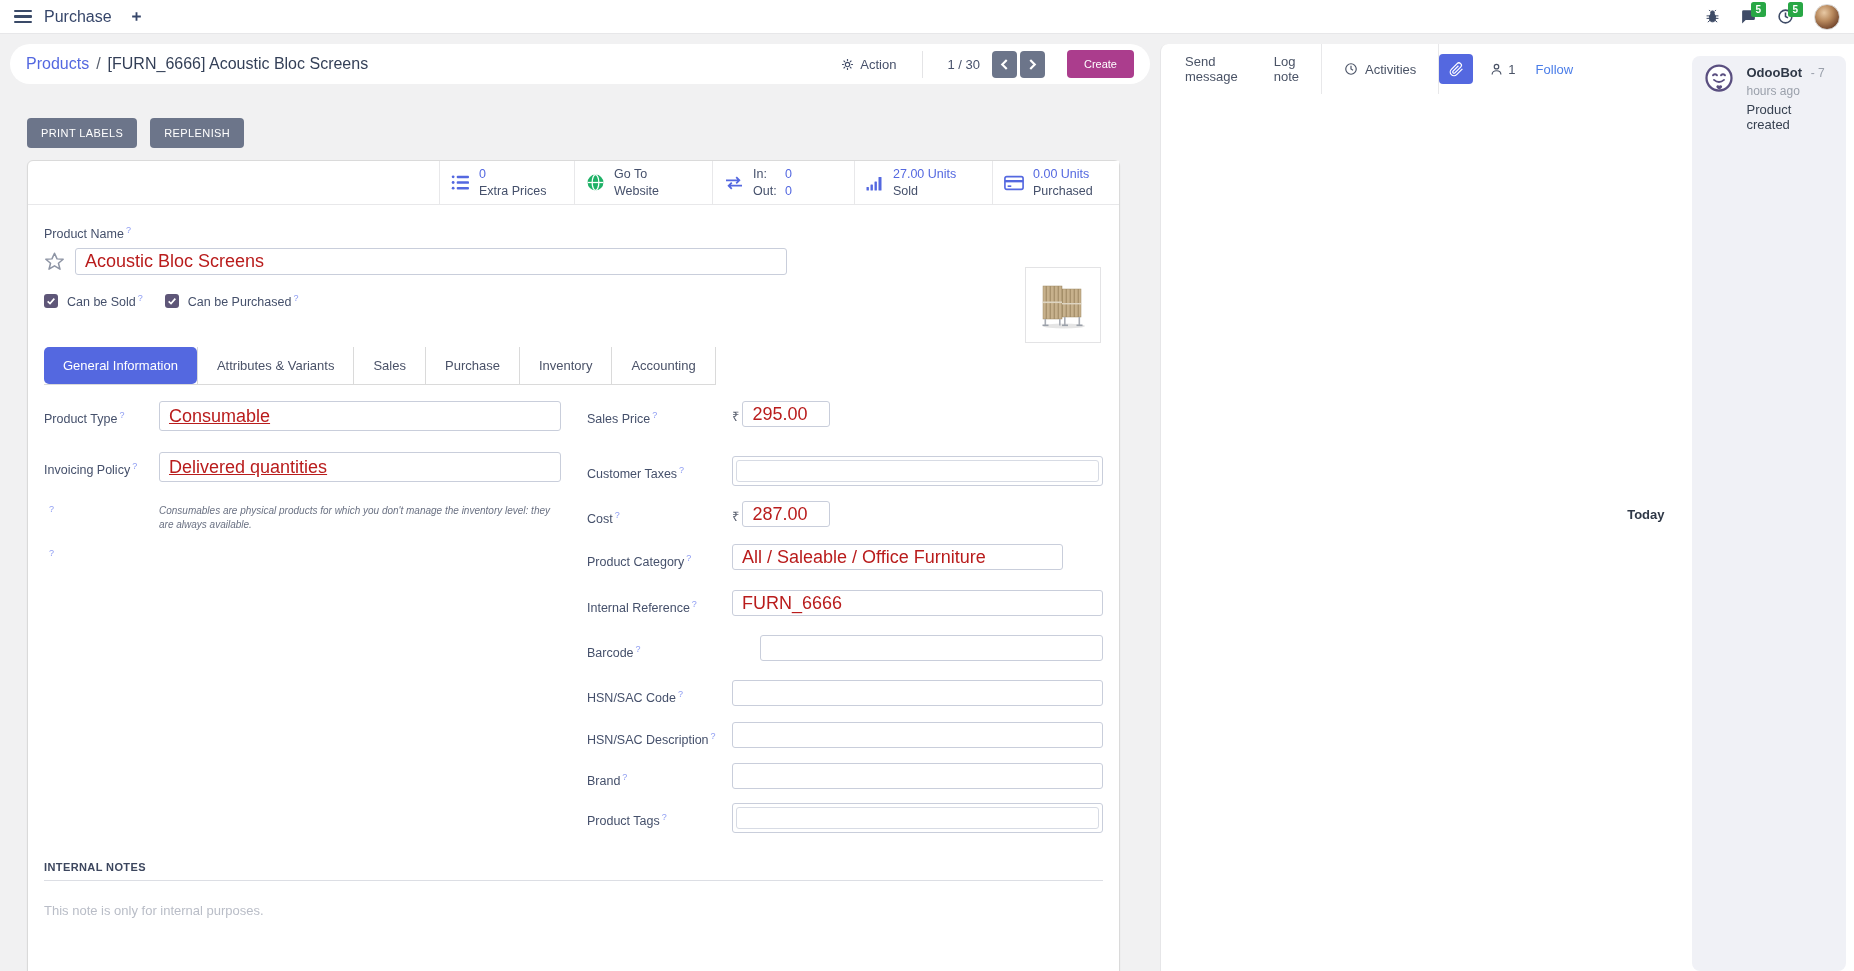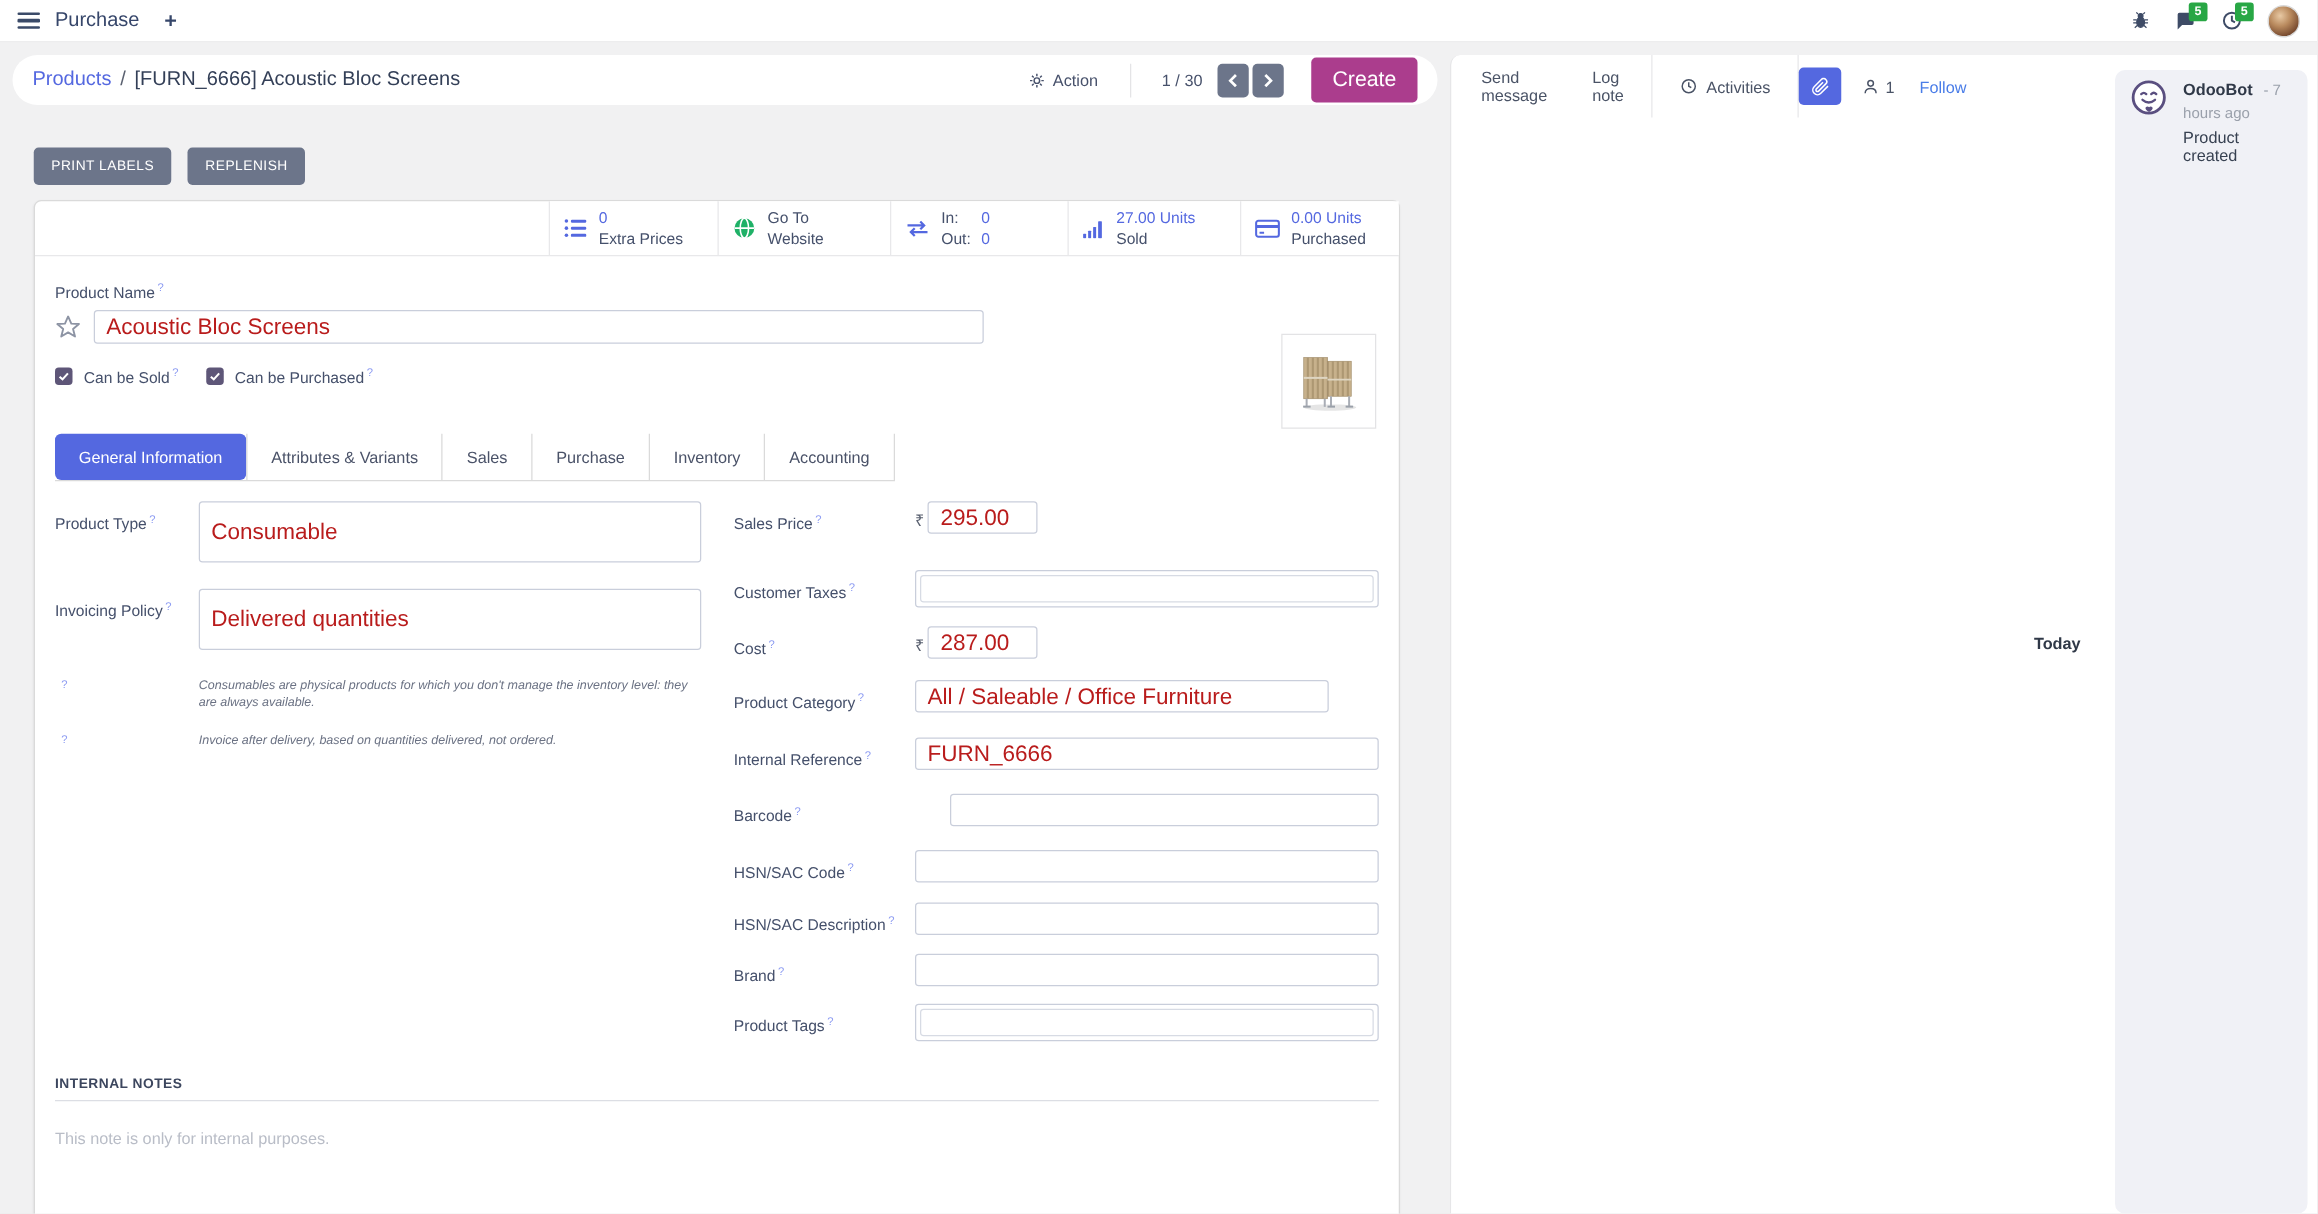--- a/index.html
+++ b/index.html
@@ -35,21 +35,21 @@
   .bc-sep { color: #5a6170; }
   .bc-current { color: #333f57; }
   .cp-right { margin-left: auto; display: flex; align-items: center; }
   .action-btn { display: flex; align-items: center; gap: 6px; color: #47516b; font-size: 13px;
                 cursor: pointer; margin-right: 26px; }
   .pager-zone { display: flex; align-items: center; border-left: 1px solid #e4e4e6; padding-left: 24px; }
   .pager-count { font-size: 13px; color: #47516b; margin-right: 12px; }
   .pager-btns { display: flex; gap: 3px; }
   .pager-btn { width: 25px; height: 27px; background: #6c758a; border-radius: 4px; color: #fff;
                display: flex; align-items: center; justify-content: center; cursor: pointer; }
-  .create-btn { margin-left: 22px; background: #ab3d8d; color: #fff; border: none; font-size: 17px;
+  .create-btn { margin-left: 22px; background: #ab3d8d; color: #fff; border: none; font-size: 11px;
                 font-family: inherit; padding: 8px 17px; border-radius: 4px; cursor: pointer; }
 
   .statusbar { margin: 34px 0 0 27px; display: flex; gap: 13px; }
   .gray-btn { background: #6c758a; color: #fff; border: none; font-family: inherit; font-size: 11px;
               letter-spacing: .4px; padding: 0 14px; height: 30px; border-radius: 4px; cursor: pointer; }
 
   
   .sheet { margin: 12px 0 0 27px; width: 1093px; background: #fff; border: 1px solid #dadada;
            border-radius: 6px; box-shadow: 0 1px 2px rgba(0,0,0,.05); }
   .stat-row { display: flex; justify-content: flex-end; border-bottom: 1px solid #e8e8ea; }
@@ -89,21 +89,21 @@
   .tab.first-inactive { border-left: 1px solid #dadada; }
   .tab.active { background: #5468e0; color: #fff; border: none; border-radius: 5px; font-weight: 500; }
 
   .body-grid { display: flex; margin-top: 14px; }
   .col-left { width: 520px; }
   .col-right { width: 519px; margin-left: 26px; }
   .f-row { display: flex; }
   .f-row .lbl { padding-top: 9px; }
   .col-left .lbl { width: 115px; }
   .col-right .lbl { width: 145px; }
-  .big-input { flex: 1; height: 49px; padding: 0 12px; }
+  .big-input { flex: 1; height: 30px; padding: 0 12px; text-decoration: underline; }
   .small-input { width: 88px; height: 26px; }
   .wide-input { flex: 1; height: 26px; }
   .currency { padding-top: 6px; font-size: 13px; color: #5a6170; margin-right: 3px; }
   .tags-box { flex: 1; border: 1px solid #c9cedb; border-radius: 3px; padding: 3px; height: 30px;
               background: #fff; cursor: text; }
   .tags-inner { height: 100%; border: 1px solid #d7dbe4; border-radius: 3px; }
   .help-row { display: flex; }
   .help-q { width: 115px; padding-left: 3px; }
   .help-text { flex: 1; font-style: italic; color: #6a7183; font-size: 10px; line-height: 1.4; }
 
@@ -380,21 +380,20 @@
               <div class="f-row" style="margin-top:21px;">
                 <span class="field-label lbl"><span>Invoicing Policy</span><sup class="help">?</sup></span>
                 <input class="o-input big-input" value="Delivered quantities" style="">
               </div>
               <div class="help-row" style="margin-top:22px;">
                 <span class="help-q"><sup class="help">?</sup></span>
                 <span class="help-text">Consumables are physical products for which you don't manage the inventory level: they are always available.</span>
               </div>
               <div class="help-row" style="margin-top:16px;">
                 <span class="help-q"><sup class="help">?</sup></span>
-                <span class="help-text">Invoice after delivery, based on quantities delivered, not ordered.</span>
               </div>
             </div>
 
             <div class="col-right">
               <div class="f-row" style="margin-top:2px;">
                 <span class="field-label lbl"><span>Sales Price</span><sup class="help">?</sup></span>
                 <span class="currency">₹</span>
                 <input class="o-input small-input" value="295.00" style="">
               </div>
               <div class="f-row" style="margin-top:29px;">

